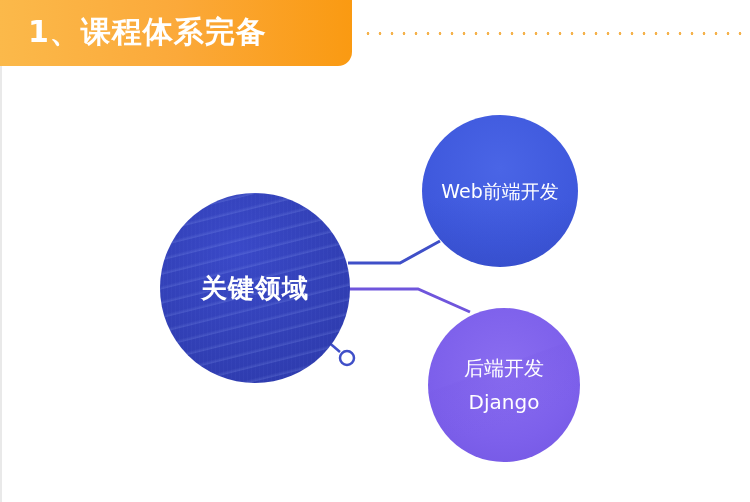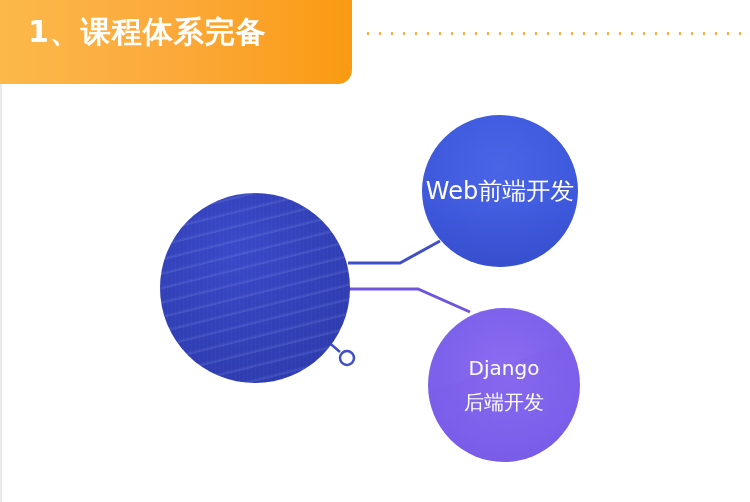--- a/index.html
+++ b/index.html
@@ -3,21 +3,21 @@
   <meta charset="utf-8">
   <style>
     html, body { margin: 0; padding: 0; }
     body {
       width: 750px; height: 502px; position: relative; overflow: hidden;
       background: #ffffff;
       font-family: "DejaVu Sans", "Liberation Sans", sans-serif;
     }
     .left-edge { position: absolute; left: 0; top: 0; width: 2px; height: 502px; background: #e9e9e9; }
     .header-bar {
-      position: absolute; left: 0; top: 0; width: 352px; height: 84px;
+      position: absolute; left: 0; top: 0; width: 352px; height: 66px;
       background: linear-gradient(90deg, #fbb94a 0%, #fba93a 50%, #fa9a12 100%);
       border-bottom-right-radius: 14px;
       box-sizing: border-box;
     }
     .header-title {
       position: absolute; left: 28px; top: 12px;
       color: #ffffff; font-size: 30px; font-weight: bold; letter-spacing: 1px;
       line-height: 40px; white-space: nowrap;
     }
     .dots {
@@ -38,21 +38,21 @@
         repeating-linear-gradient(90deg, rgba(255,255,255,0.0) 0px, rgba(255,255,255,0.0) 3px, rgba(120,140,240,0.10) 4px),
         radial-gradient(circle at 40% 30%, #3a49c8 0%, #3240b6 55%, #2b38a8 100%);
     }
     .circle-main .txt { font-size: 26px; line-height: 36px; font-weight: bold; letter-spacing: 1px; }
     .circle-web {
       left: 422px; top: 115px; width: 156px; height: 152px;
       background:
         linear-gradient(180deg, rgba(0,0,0,0) 0%, rgba(0,0,0,0) 55%, rgba(30,50,160,0.18) 100%),
         radial-gradient(circle at 50% 35%, #4a65e6 0%, #3f59dd 60%, #3a52d2 100%);
     }
-    .circle-web .txt { font-size: 24px; line-height: 28px; }
+    .circle-web .txt { font-size: 19px; line-height: 28px; }
     .circle-django {
       left: 428px; top: 308px; width: 152px; height: 154px;
       background:
         linear-gradient(160deg, rgba(255,255,255,0) 0%, rgba(255,255,255,0) 40%, rgba(120,90,230,0.25) 41%, rgba(120,90,230,0.0) 70%),
         radial-gradient(circle at 50% 40%, #8a6df0 0%, #7d60eb 60%, #7256e2 100%);
     }
     .circle-django .txt { font-size: 20px; line-height: 34px; }
   </style>
 </head>
 <body>
@@ -66,25 +66,26 @@
 
 <svg class="lines" width="750" height="502">
   <polyline points="348,263 400,263 440,241" fill="none" stroke="#3f4fc8" stroke-width="3"></polyline>
   <polyline points="348,289 418,289 470,312" fill="none" stroke="#6f55dc" stroke-width="3"></polyline>
   <line x1="326" y1="340" x2="340" y2="352" stroke="#3f4fc8" stroke-width="2.5"></line>
   <circle cx="347" cy="358" r="7" fill="#ffffff" stroke="#3f4fc8" stroke-width="2.5"></circle>
 </svg>
 
 <div class="circle circle-main">
   <div class="txt">
+    <div>关键领域</div>
   </div>
 </div>
 
 <div class="circle circle-web">
   <div class="txt">Web前端开发</div>
 </div>
 
 <div class="circle circle-django">
   <div class="txt">
+    <div>后端开发</div>
     <div>Django</div>
-    <div>后端开发</div>
   </div>
 </div>
 
 </body></html>

